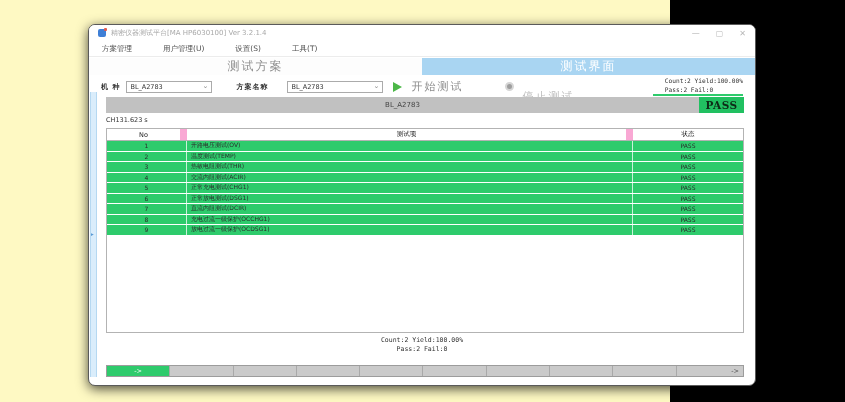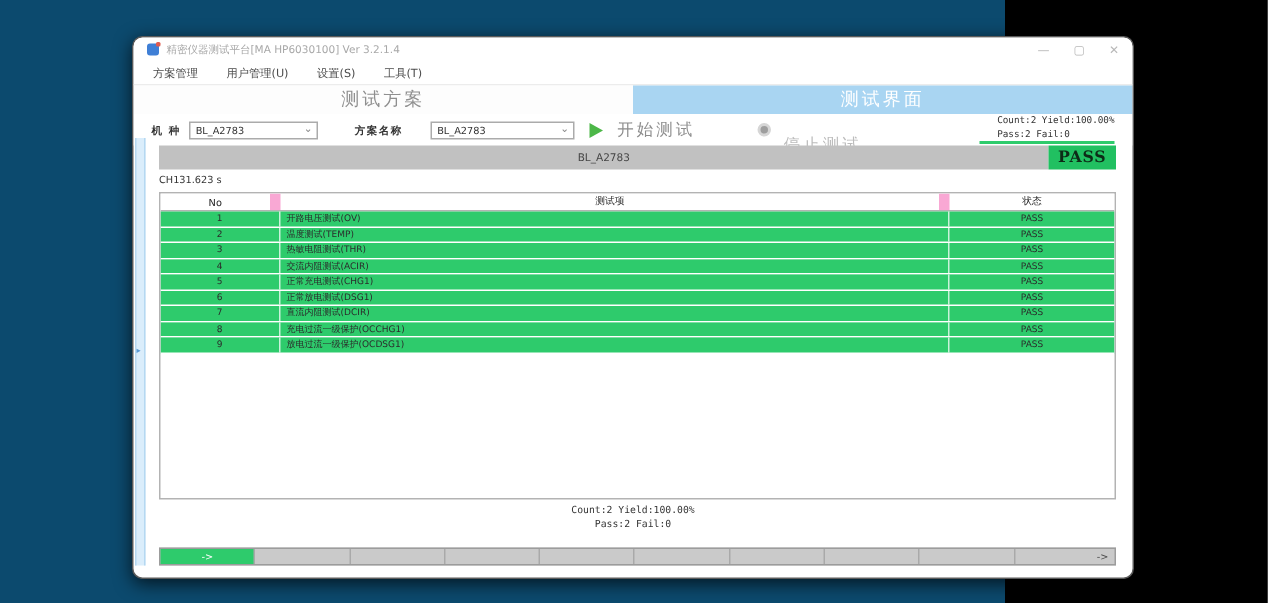--- a/index.html
+++ b/index.html
@@ -1,41 +1,41 @@
 <!DOCTYPE html>
 <html><head>
 <meta charset="utf-8">
 <style>
   * { margin:0; padding:0; box-sizing:border-box; }
   html,body { width:845px; height:402px; background:#000; overflow:hidden;
               font-family:"DejaVu Sans", sans-serif; }
-  .stage { position:relative; width:670px; height:402px; background:#0c4a6e; }
+  .stage { position:relative; width:670px; height:402px; background:#fef9c3; }
 
   .window { position:absolute; left:88px; top:24px; width:668px; height:362px;
             background:#fff; border-radius:7px; border:1px solid #5a5a5a;
             box-shadow:0 3px 12px rgba(0,0,0,.7); overflow:hidden; }
 
   
   .titlebar { height:16px; display:flex; align-items:center; padding:0 9px;
               font-size:7px; color:#a8a8a8; background:#fff; }
   .app-icon { width:8px; height:8px; border-radius:2px; background:#3f7fd6;
               margin-right:5px; position:relative; flex:0 0 auto; }
   .app-icon::after { content:""; position:absolute; right:-1px; top:-1px; width:3px;
               height:3px; background:#e05a4e; border-radius:1px; }
   .win-controls { margin-left:auto; display:flex; gap:16px; color:#b8b8b8;
               font-size:8px; align-items:center; }
   .win-controls span { cursor:default; }
 
   
-  .menubar { height:16px; display:flex; gap:19px; align-items:center; padding:0 13px;
+  .menubar { height:16px; display:flex; gap:31px; align-items:center; padding:0 13px;
              font-size:7.5px; color:#4d4d4d; background:#fff;
              border-bottom:1px solid #ececec; }
 
   
-  .tabrow { height:19px; display:flex; }
+  .tabrow { height:19px; display:flex;align-items:center; }
   .tab { flex:1; display:flex; align-items:center; justify-content:center;
          font-size:12px; letter-spacing:2px; }
   .tab-plan { background:#fdfdfd; color:#8f8f8f; }
   .tab-test { background:#a9d5f2; color:#fff; }
 
   
   .controls { height:21px; display:flex; align-items:center; padding-left:12px;
               font-size:7px; color:#333; background:#fff; position:relative; }
   .ctl-label { font-weight:bold; letter-spacing:1px; }
   .combo { width:86px; height:12px; border:1px solid #ababab; background:#fff;

